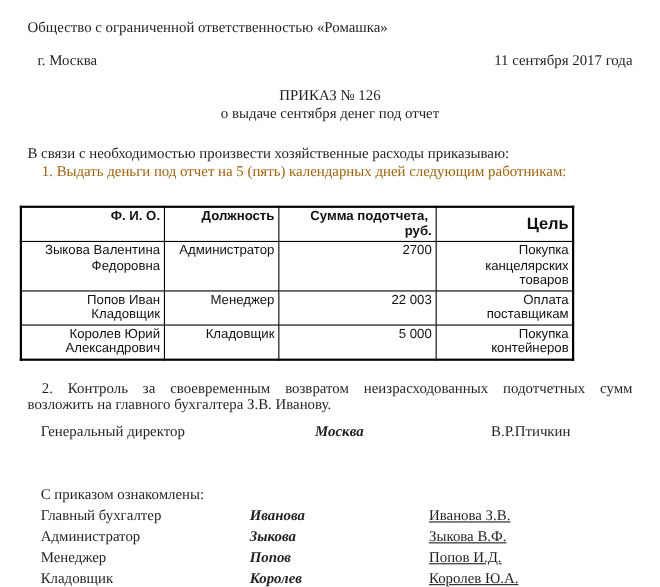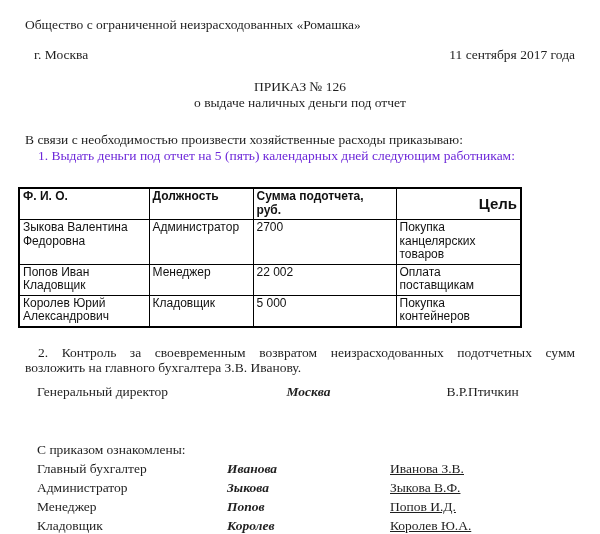--- a/index.html
+++ b/index.html
@@ -26,37 +26,37 @@
   }
   .place { padding-left: 9px; }
   .title-block {
     margin-top: 16px;
     text-align: center;
     line-height: 16px;
   }
   .intro-block { margin-top: 21px; line-height: 15.5px; }
   .order-item-1 {
     padding-left: 13px;
-    color: #6d28d9;
+    color: #a16207;
   }
   table.emp-table {
     border-collapse: collapse;
     table-layout: fixed;
     width: 502px;
     margin-top: 24px;
     margin-left: -7px;
     border: 2px solid #000;
     font-family: "Liberation Sans", "DejaVu Sans", sans-serif;
     font-size: 12px;
     color: #111;
   }
   table.emp-table th, table.emp-table td {
     border: 1px solid #000;
     vertical-align: top;
-    text-align: left;
+    text-align: right;
     padding: 1px 3px 2px 3px;
     line-height: 13.5px;
   }
   table.emp-table th { font-weight: bold; height: 17px; }
   table.emp-table th.th-goal {
     font-size: 15px;
     text-align: right;
     vertical-align: middle;
     line-height: 16px;
     margin-left: 46px;
@@ -95,30 +95,30 @@
     font-weight: bold;
     font-style: italic;
   }
   .ack-name { width: 165px; text-align: left; text-decoration: underline; }
 </style>
 </head>
 <body>
 
 <div class="page">
 
-  <div class="company-line">Общество с ограниченной неизрасходованных «Ромашка»</div>
+  <div class="company-line">Общество с ограниченной ответственностью «Ромашка»</div>
 
   <div class="place-date-row">
     <span class="place">г. Москва</span>
     <span>11 сентября 2017 года</span>
   </div>
 
   <div class="title-block">
     <div>ПРИКАЗ № 126</div>
-    <div>о выдаче наличных деньги под отчет</div>
+    <div>о выдаче сентября денег под отчет</div>
   </div>
 
   <div class="intro-block">
     <div>В связи с необходимостью произвести хозяйственные расходы приказываю:</div>
     <div class="order-item-1">1. Выдать деньги под отчет на 5 (пять) календарных дней следующим работникам:</div>
   </div>
 
   <table class="emp-table">
     <colgroup>
       <col class="col-fio">
@@ -137,21 +137,21 @@
     <tbody>
       <tr>
         <td>Зыкова Валентина Федоровна</td>
         <td>Администратор</td>
         <td>2700</td>
         <td>Покупка канцелярских товаров</td>
       </tr>
       <tr>
         <td>Попов Иван Кладовщик</td>
         <td>Менеджер</td>
-        <td>22 002</td>
+        <td>22 003</td>
         <td>Оплата поставщикам</td>
       </tr>
       <tr>
         <td>Королев Юрий Александрович</td>
         <td>Кладовщик</td>
         <td>5 000</td>
         <td>Покупка контейнеров</td>
       </tr>
     </tbody>
   </table>

